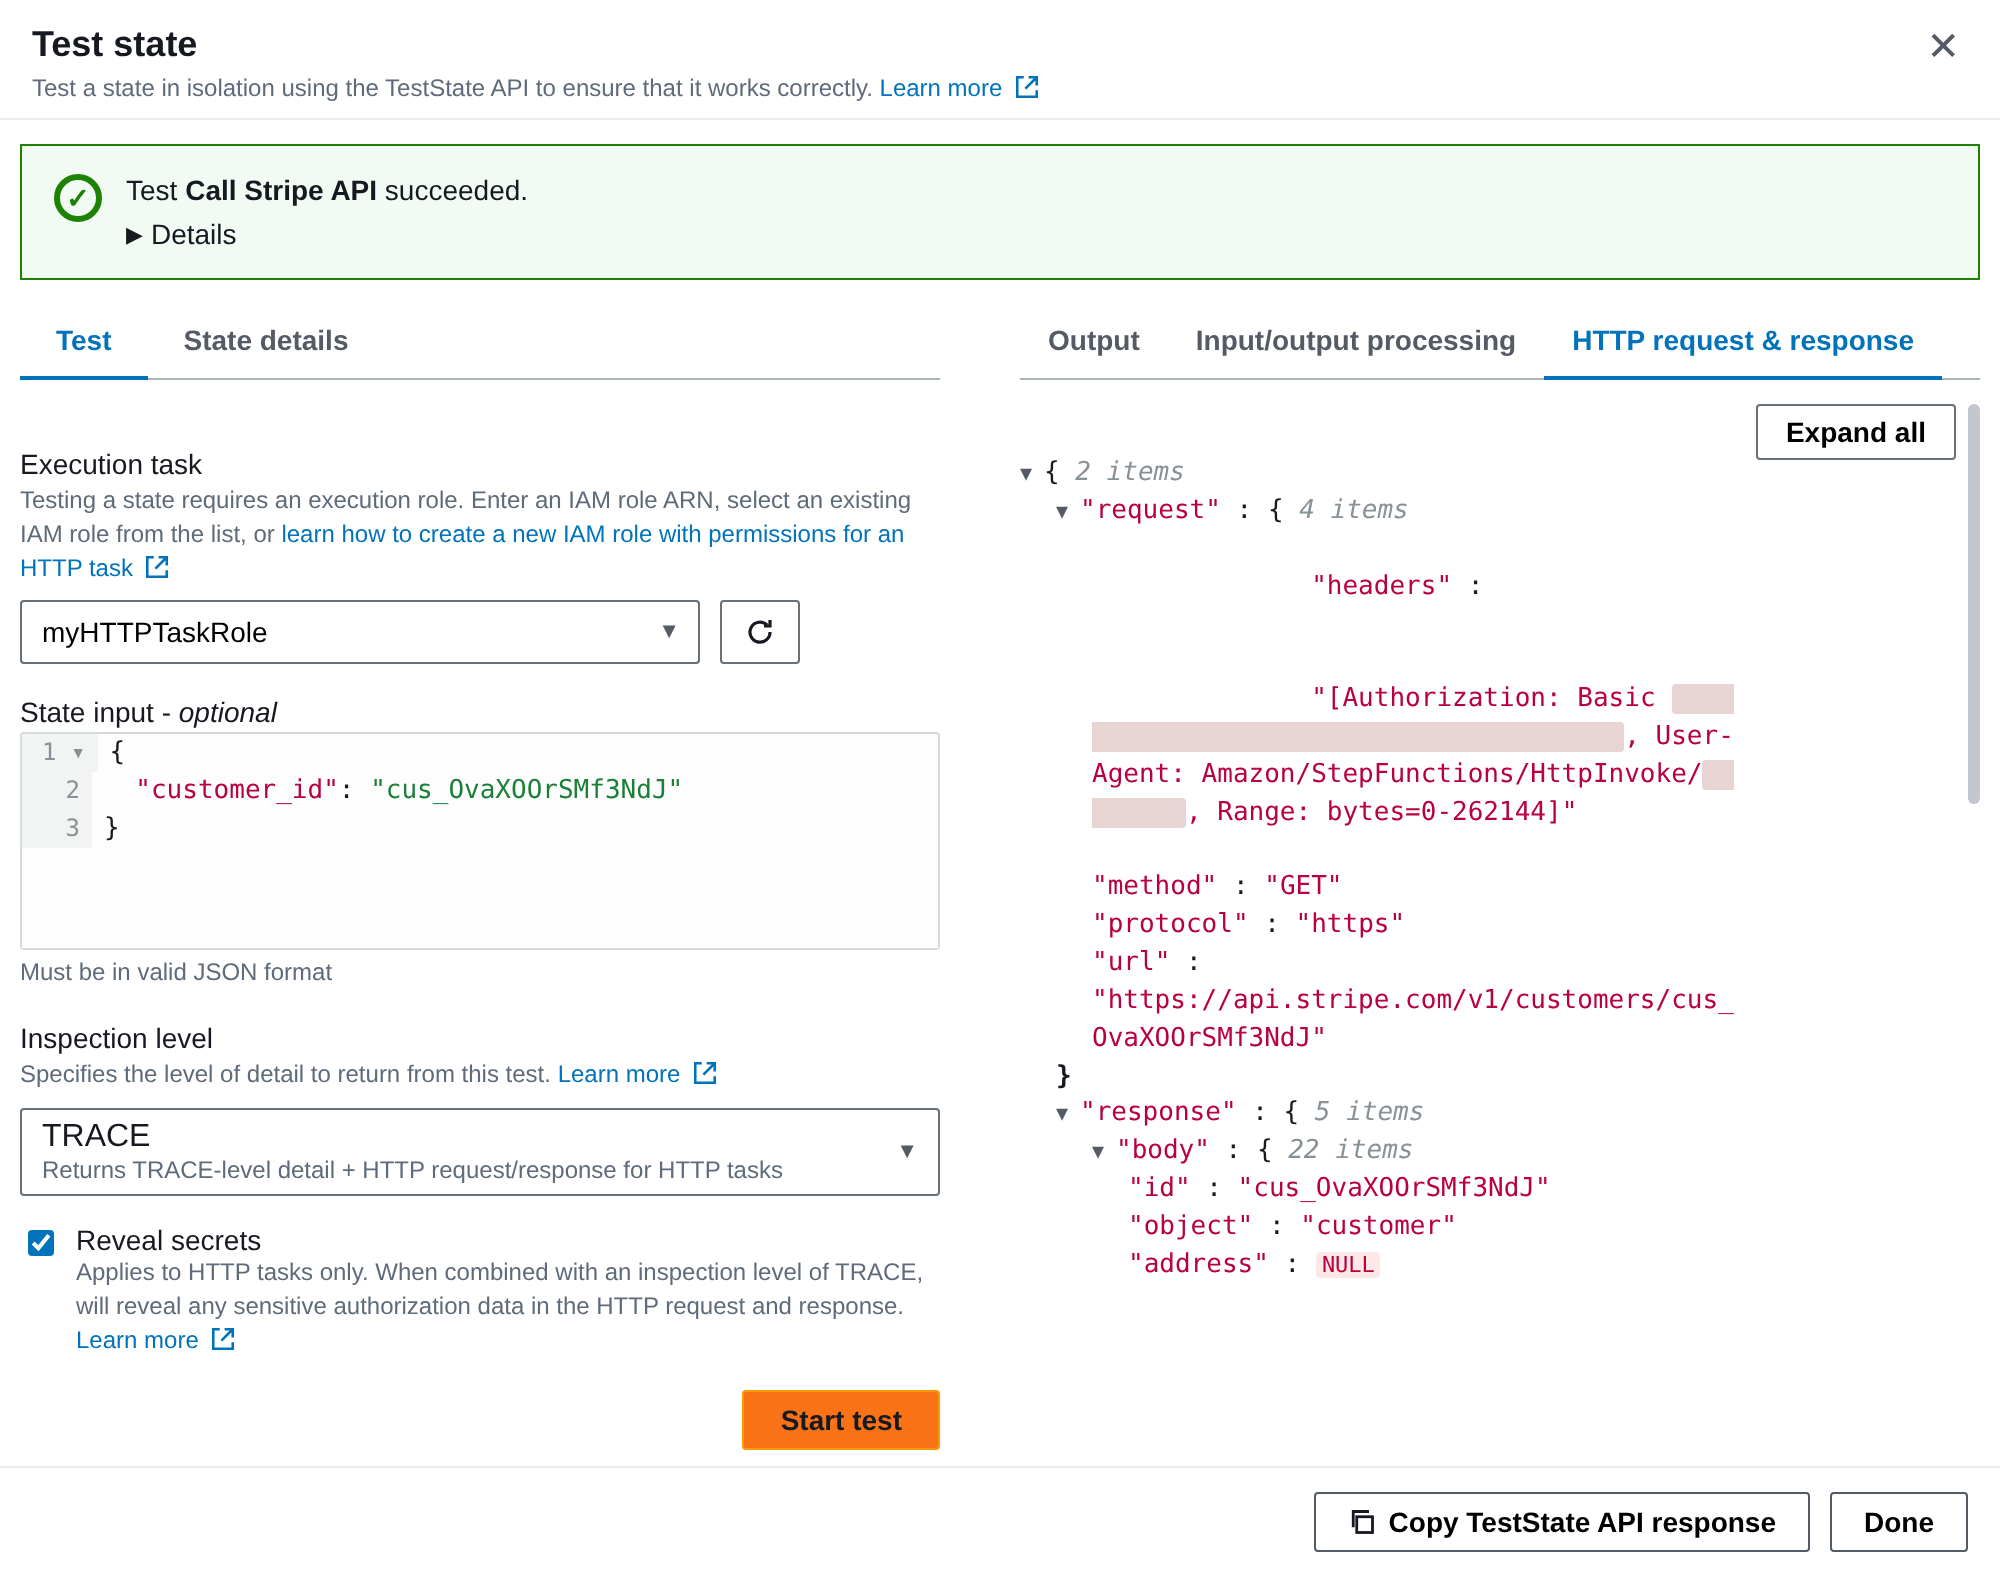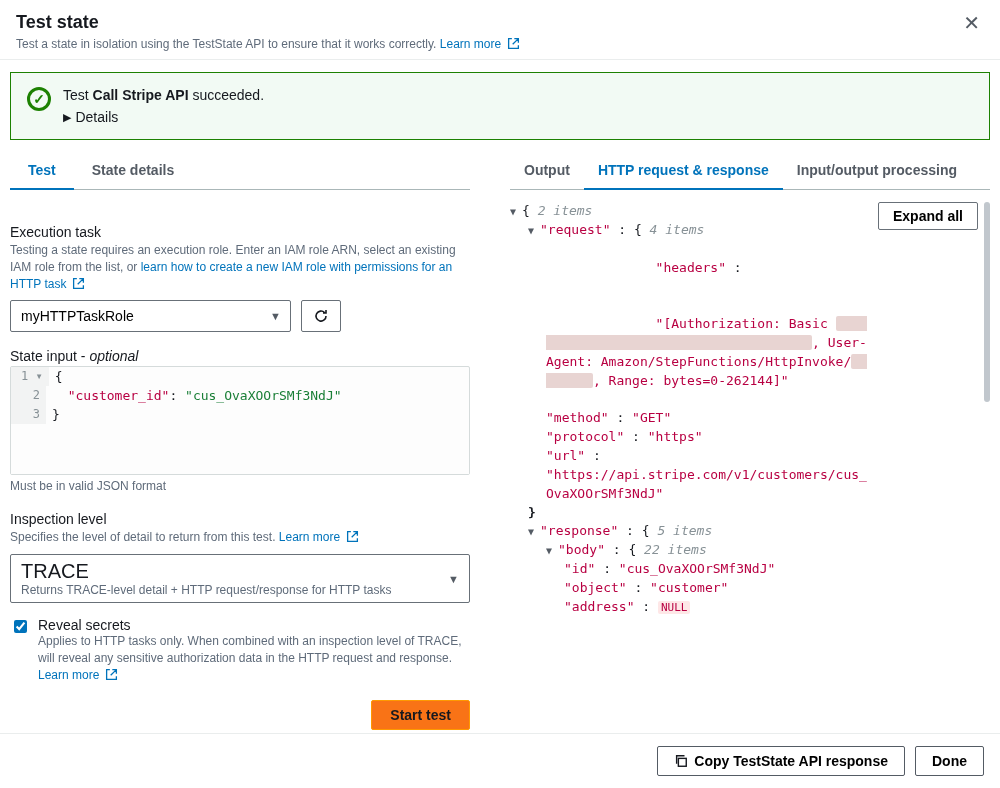--- a/index.html
+++ b/index.html
@@ -112,21 +112,21 @@
     color: #0073bb;
     border-bottom: 2px solid #0073bb;
   }
 
   .field-label { font-size: 14px; margin-bottom: 2px; }
   .field-desc { font-size: 12px; color: #5f6b7a; margin-bottom: 8px; line-height: 1.4; }
   .field-desc a { color: #0073bb; text-decoration: none; }
   .row { display: flex; gap: 10px; align-items: stretch; margin-bottom: 16px; }
   .select-wrap {
     position: relative;
-    width: 281px;
+    width: 340px;
     text-decoration: underline;
   }
   .select-wrap input {
     width: 100%;
     border: 1px solid #687078;
     border-radius: 2px;
     padding: 7px 28px 7px 10px;
     font-size: 14px;
   }
   .select-wrap .chev {
@@ -176,21 +176,21 @@
   .code-helper { font-size: 12px; color: #5f6b7a; margin-bottom: 18px; }
 
   .inspect-select {
     border: 1px solid #687078;
     border-radius: 2px;
     padding: 5px 28px 5px 10px;
     position: relative;
     cursor: pointer;
     margin-bottom: 14px;
   }
-  .inspect-select .main { font-size: 20px; }
+  .inspect-select .main { font-size: 16px; }
   .inspect-select .sub { font-size: 12px; color: #5f6b7a; }
   .inspect-select .chev {
     position: absolute;
     right: 10px;
     top: 50%;
     transform: translateY(-50%);
     font-size: 11px;
     color: #545b64;
   }
   .check-row { display: flex; align-items: flex-start; gap: 8px; margin-bottom: 16px; }
@@ -245,21 +245,21 @@
   .j-key { color: #b80042; }
   .j-str { color: #b80042; }
   .j-blur {
     background: #e8d4d2;
     color: transparent;
     border-radius: 2px;
   }
   .j-count { color: #879196; font-style: italic; }
   .j-null { color: #b80042; background: #fee7e7; padding: 0 3px; border-radius: 2px; font-size: 11px; }
   .j-punc { color: #16191f; }
-  .ind0 { padding-left: 0px; }
+  .ind0 { padding-left: 0px; margin-top: 26px; }
   .ind1 { padding-left: 18px; }
   .ind2 { padding-left: 36px; }
   .ind3 { padding-left: 54px; }
 
   .scroll-indicator {
     position: absolute;
     right: 0;
     top: 0;
     width: 6px;
     height: 200px;
@@ -409,22 +409,22 @@
       </div>
 
       <div class="start-row">
         <button class="btn-primary">Start test</button>
       </div>
     </div>
 
     <div class="col-right">
       <div class="right-tabs">
         <div class="tab">Output</div>
+        <div class="tab">Input/output processing</div>
         <div class="tab active">HTTP request &amp; response</div>
-        <div class="tab">Input/output processing</div>
       </div>
 
       <div class="json-panel">
         <div class="scroll-indicator"></div>
         <div class="json-row-top">
           <div class="json-tree">
             <div class="j-line ind0"><span class="j-caret">▼</span><span class="j-punc">{ </span><span class="j-count">2 items</span></div>
 
             <div class="j-line ind1"><span class="j-caret">▼</span><span class="j-key">"<span>request</span>"</span><span class="j-punc"> : </span><span class="j-punc">{ </span><span class="j-count">4 items</span></div>
 

